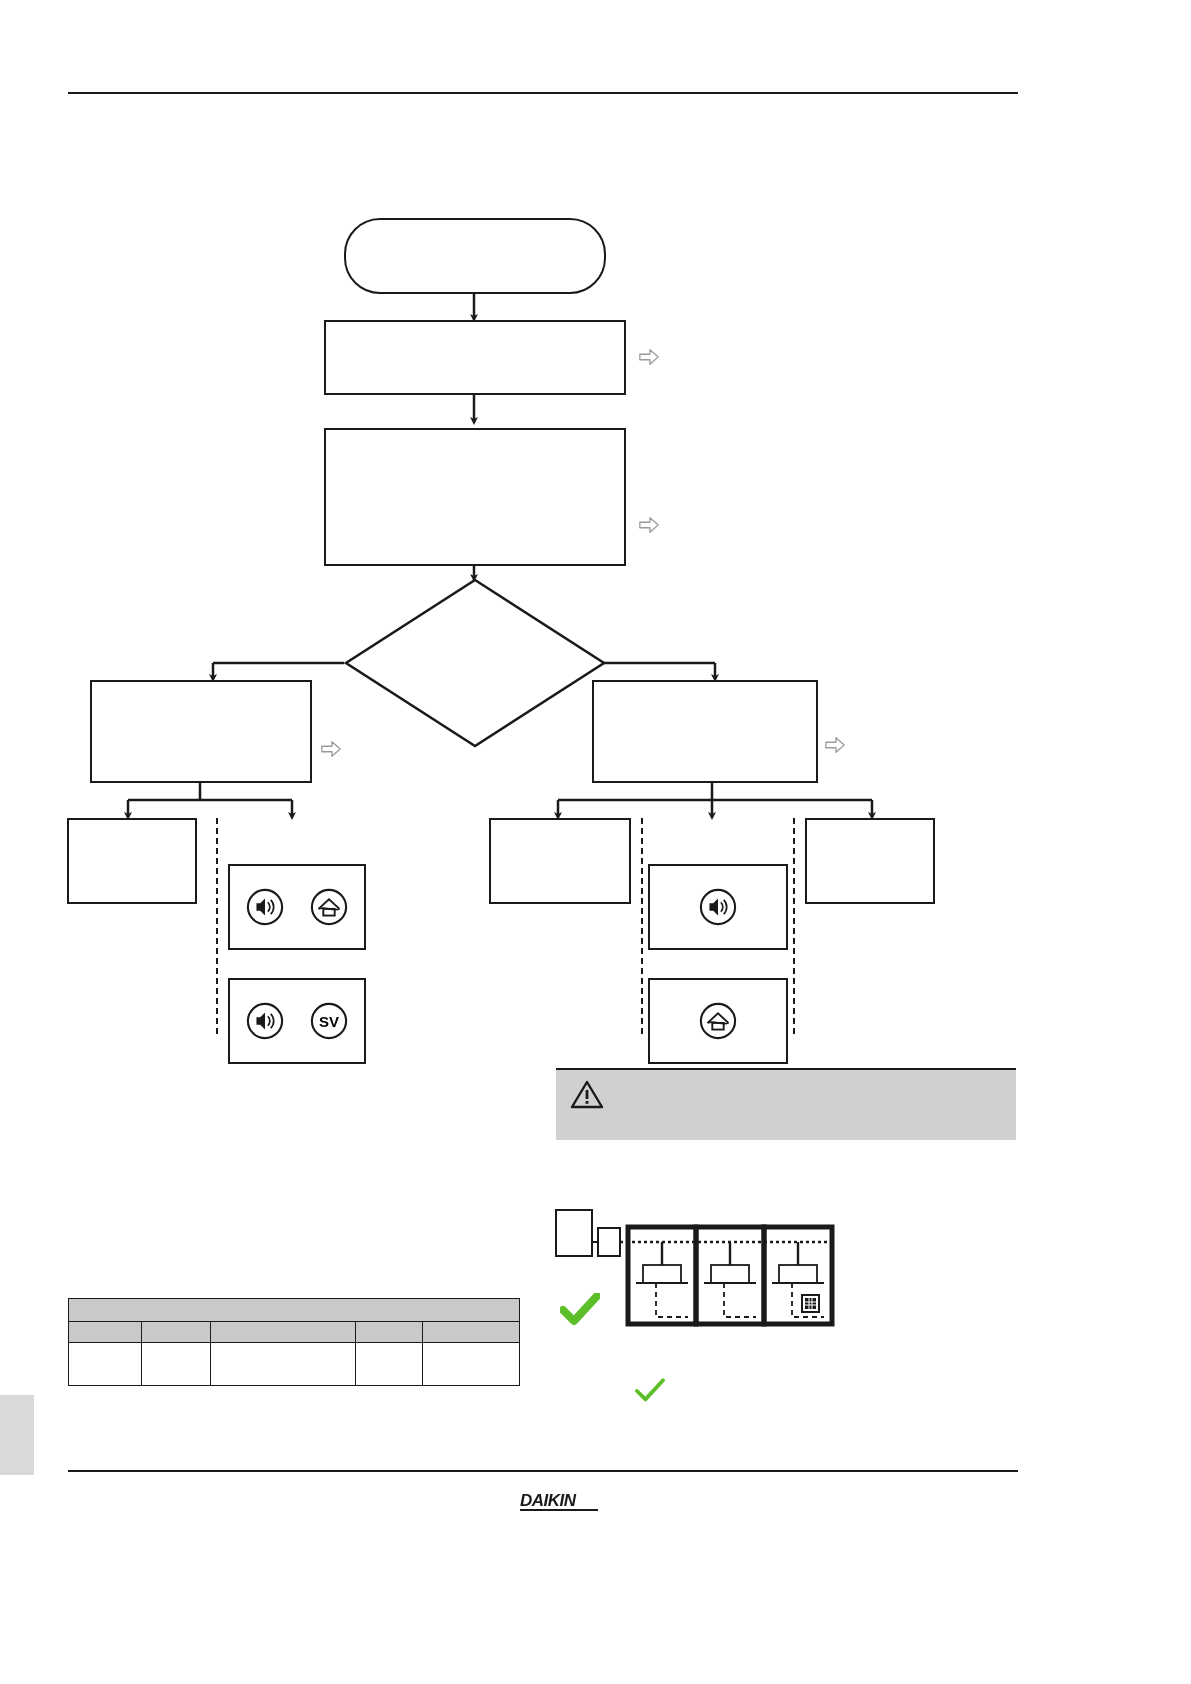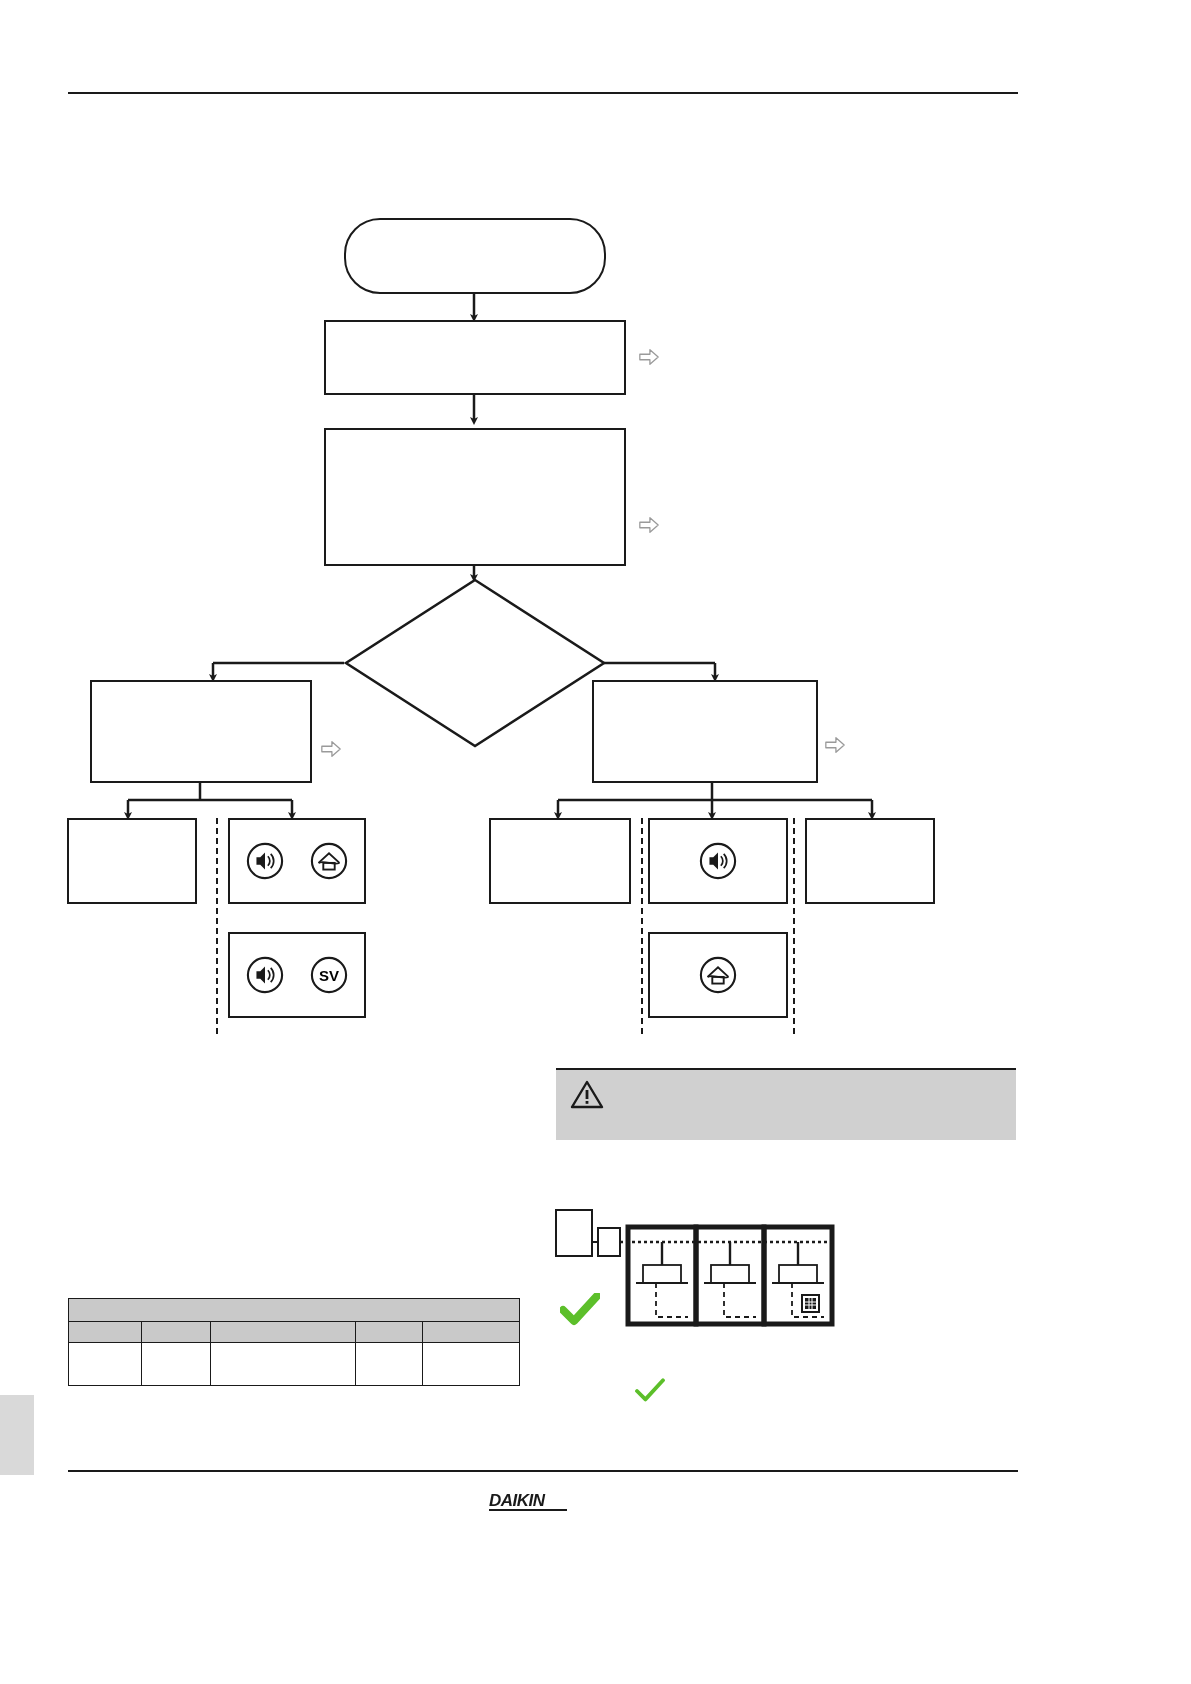--- a/index.html
+++ b/index.html
@@ -80,20 +80,21 @@
 
   .icon-box {
     position: absolute;
     box-sizing: border-box;
     background: #fff;
     border: 2.5px solid #1a1a1a;
     display: flex;
     align-items: center;
     justify-content: center;
     gap: 26px;
+    margin-top: 46px;
   }
 
   .dash-guide {
     position: absolute;
     border-left: 2px dashed #1a1a1a;
   }
 
   .hint-arrow {
     position: absolute;
     width: 22px;
@@ -163,21 +164,21 @@
     font-weight: normal;
     vertical-align: top;
   }
   #spec-table .hdr-band td { background: #c9c9c9; height: 16px; }
   #spec-table .sub-band td { background: #c9c9c9; height: 14px; }
   #spec-table .body-row td { height: 36px; background: #fff; }
 
   
   #footer-logo {
     position: absolute;
-    left: 489px;
+    left: 520px;
     top: 1489px;
     width: 92px;
     height: 22px;
   }
 
   #page-number {
     position: absolute;
     left: 10px;
     top: 1425px;
     width: 24px;

